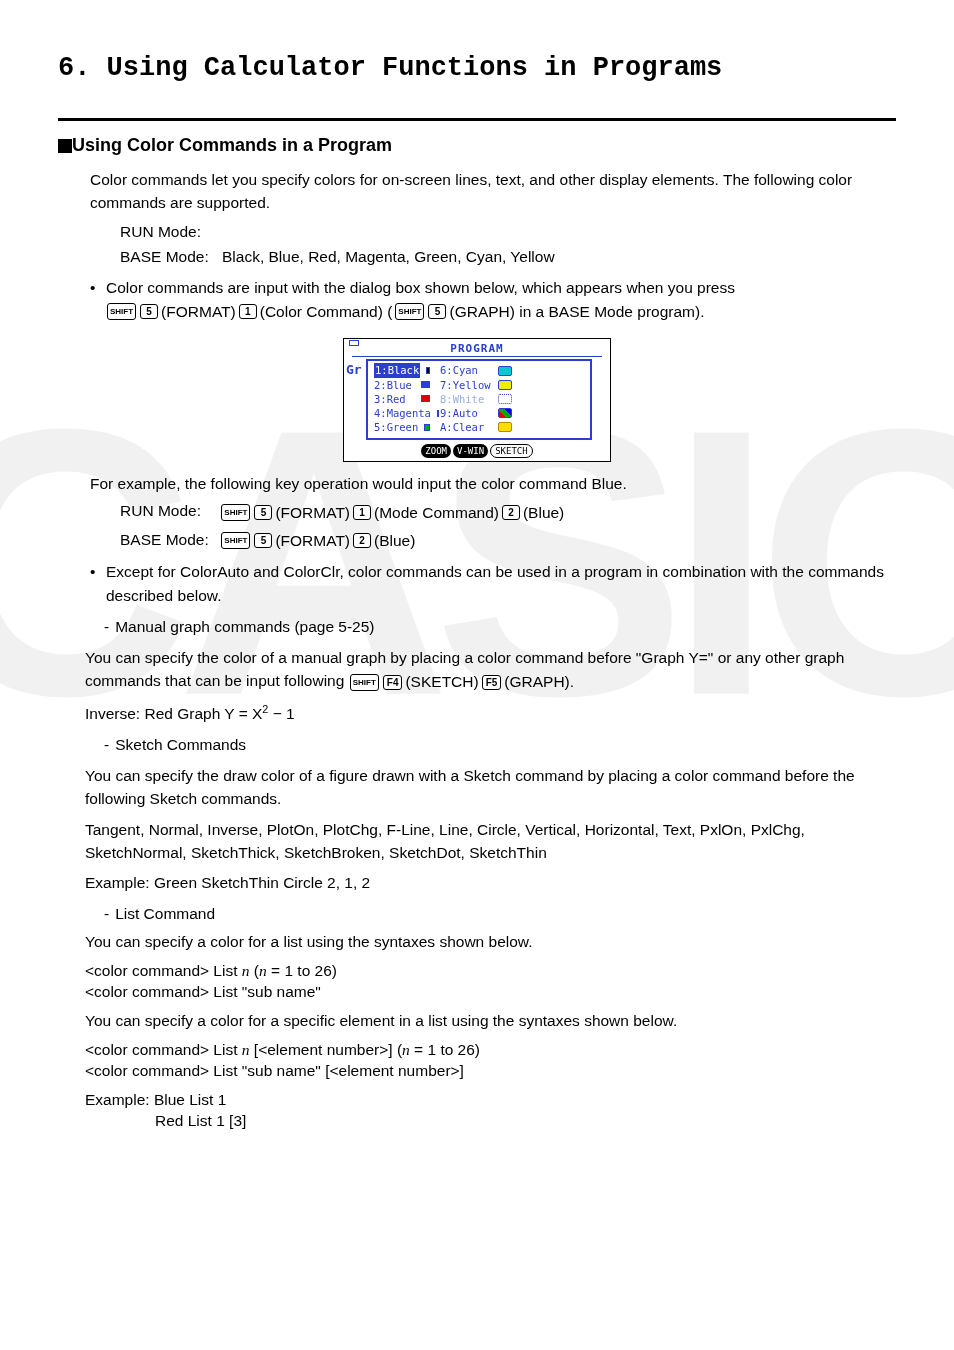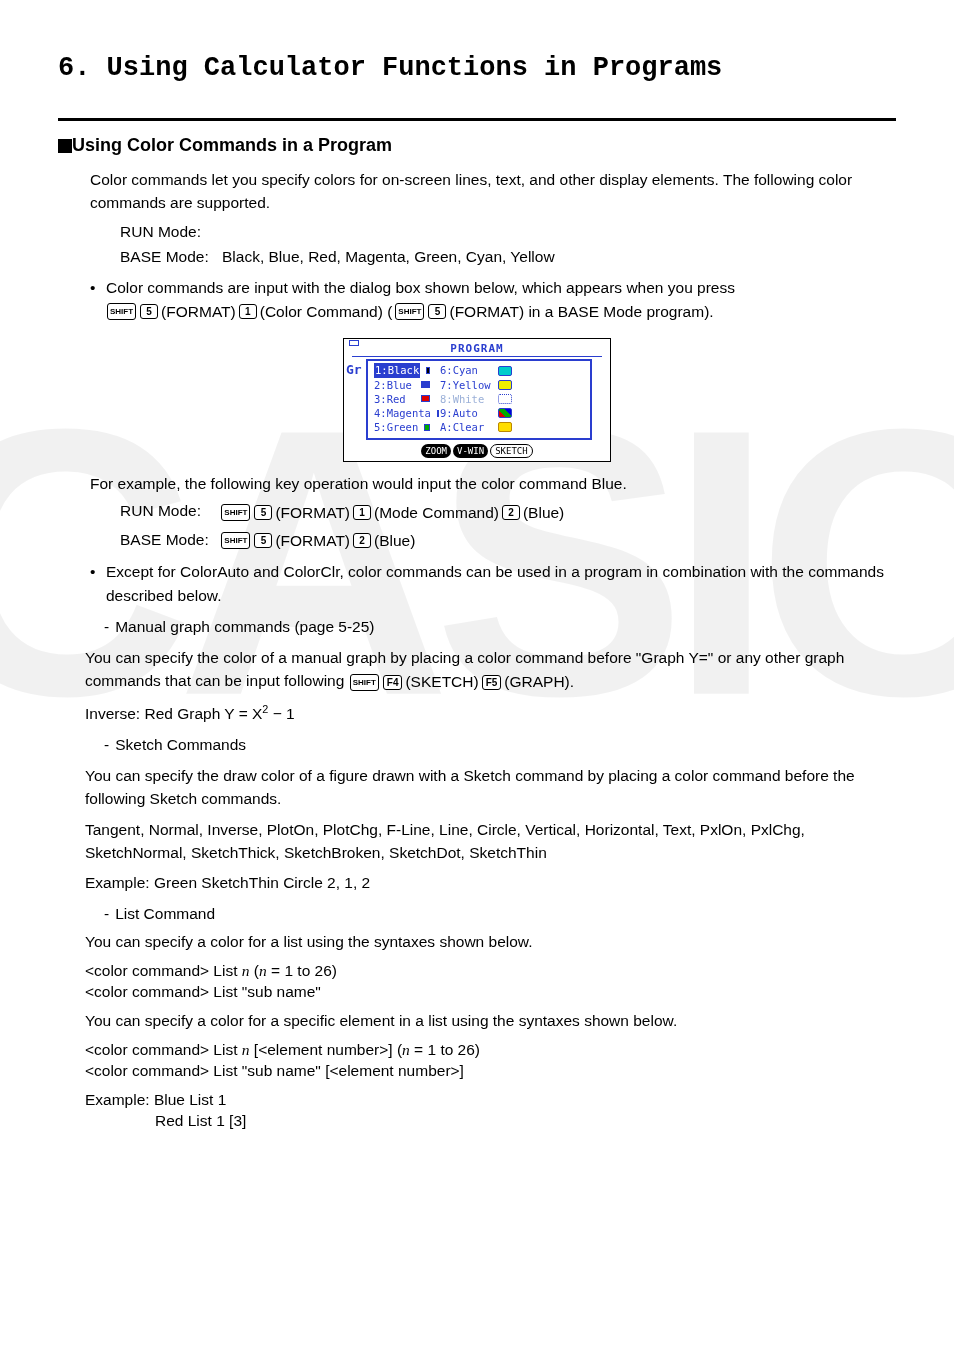--- a/index.html
+++ b/index.html
@@ -129,21 +129,21 @@
   <span>
     <span>Color commands are input with the dialog box shown below, which appears when you press</span>
     <span class="keyseq nowrap">
       <span class="key shift">SHIFT</span>
       <span class="key">5</span>
       <span>(FORMAT)</span>
       <span class="key">1</span>
       <span>(Color Command) (</span>
       <span class="key shift">SHIFT</span>
       <span class="key">5</span>
-      <span>(FORMAT) in a BASE Mode program).</span>
+      <span>(GRAPH) in a BASE Mode program).</span>
     </span>
   </span>
 </div>
 
 <div class="calc-img">
   <div class="calc-outer">
     <div class="calc-battery"></div>
     <div class="calc-title">PROGRAM</div>
     <div class="calc-gr">Gr</div>
     <div class="calc-dialog">

